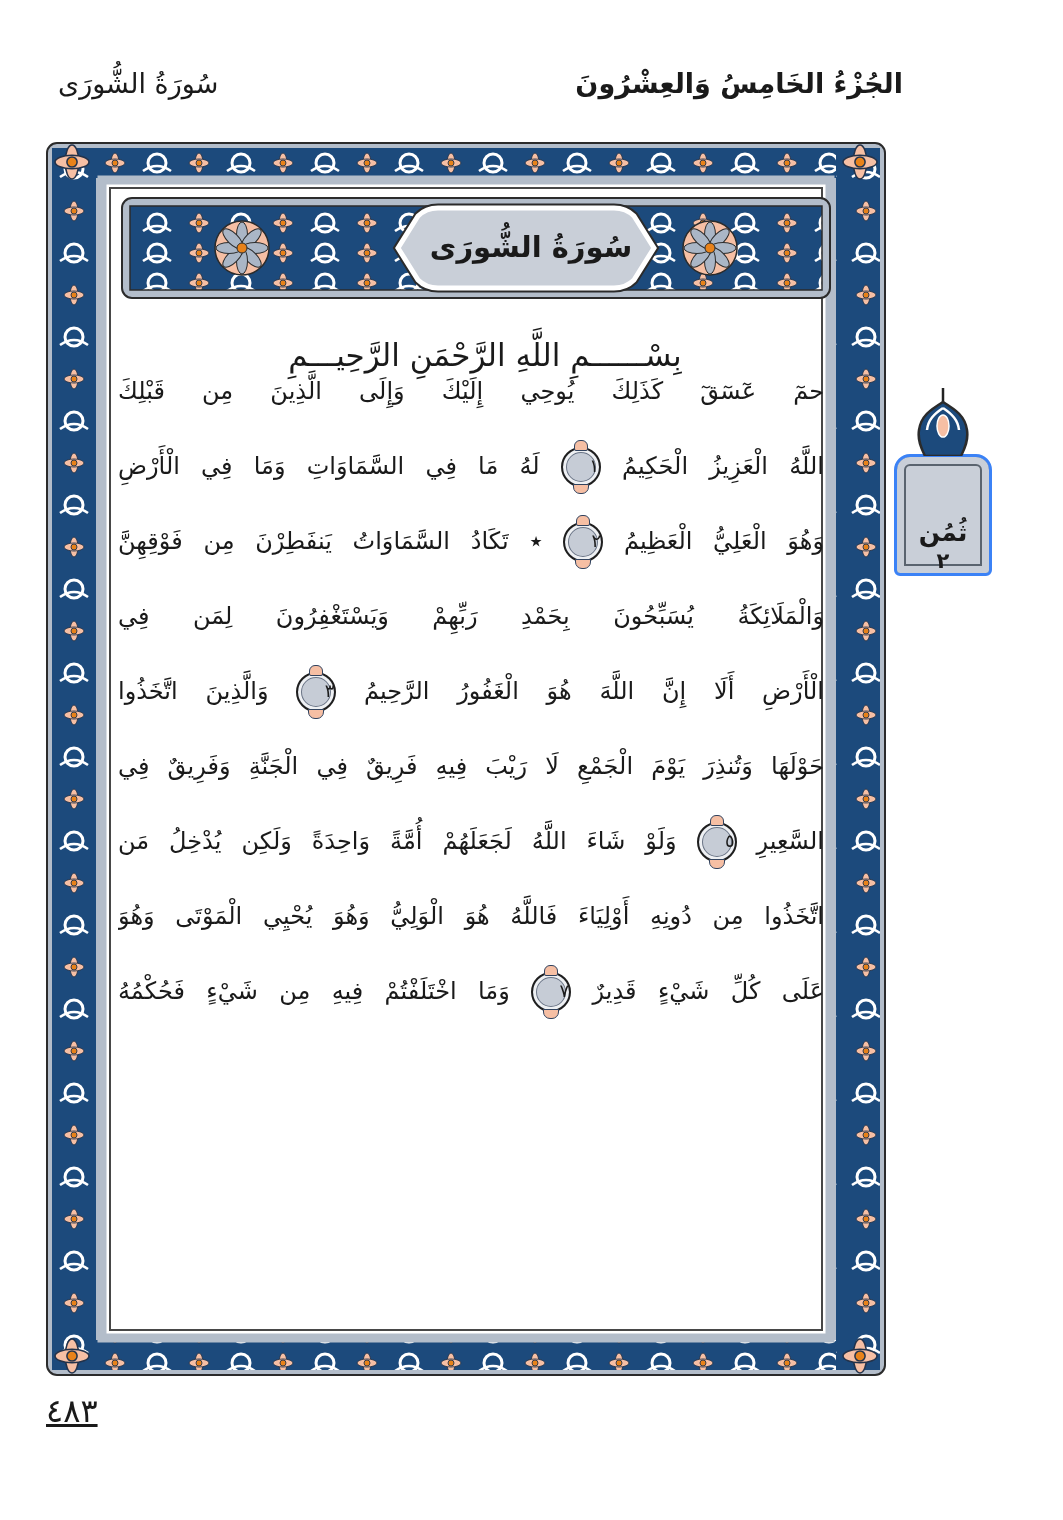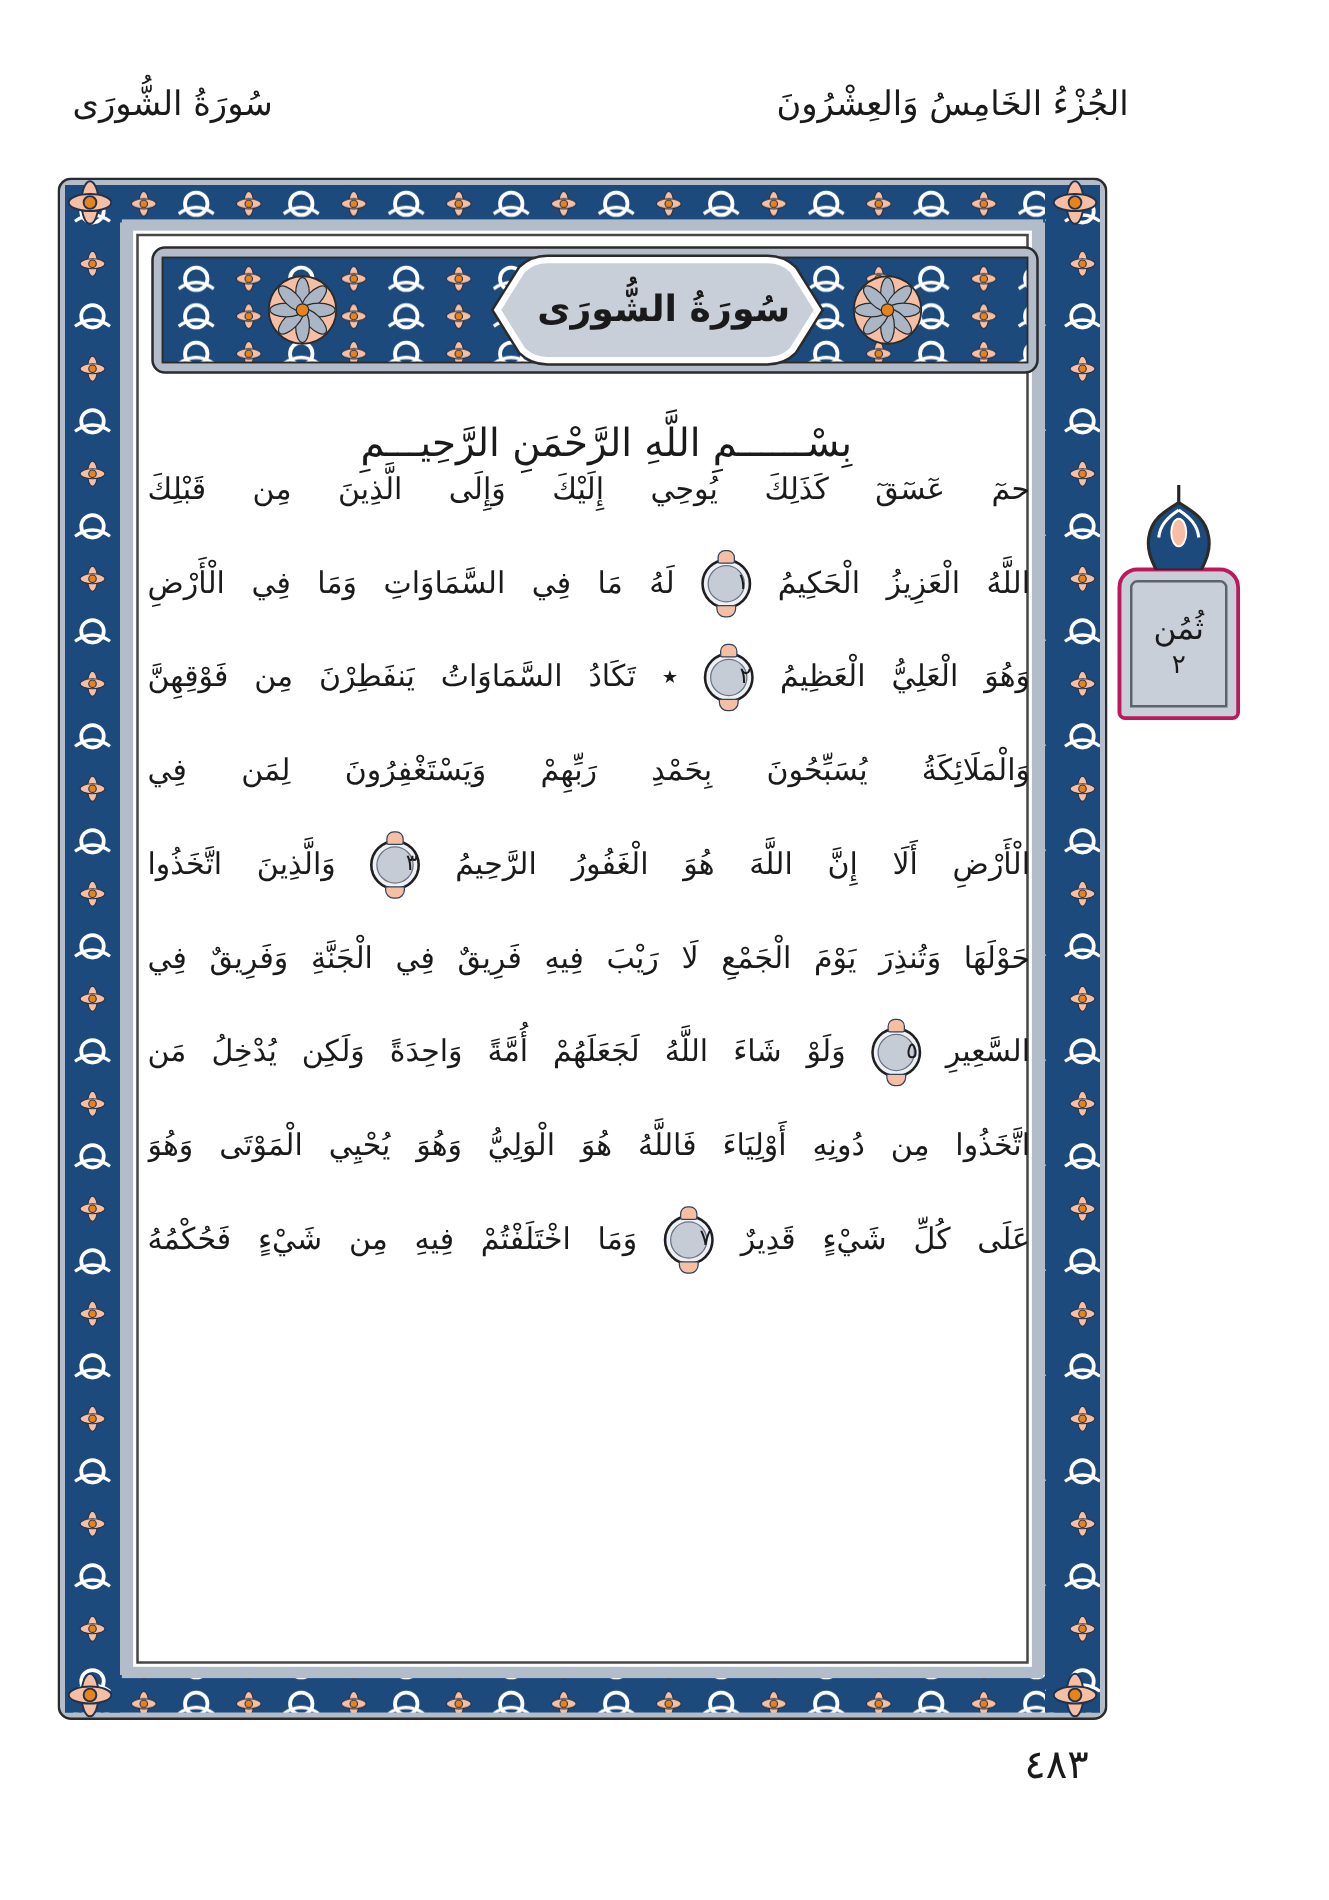--- a/index.html
+++ b/index.html
@@ -4,21 +4,21 @@
 <style>
   html,body{margin:0;padding:0;}
   body{
     width:1063px;height:1520px;position:relative;overflow:hidden;
     background:#ffffff;color:#1a1a1a;
     font-family:"DejaVu Sans",sans-serif;
   }
   
   .hdr{position:absolute;top:68px;font-size:27px;white-space:nowrap;direction:rtl;}
   .hdr-left{left:58px;}
-  .hdr-right{right:160px;}
+  .hdr-right{right:160px;font-weight:bold;}
   
   .frame{position:absolute;left:46px;top:142px;width:840px;height:1234px;}
   .frame svg{display:block;}
   
   .banner-title{
     position:absolute;left:376px;top:216px;width:310px;height:62px;
     display:flex;align-items:center;justify-content:center;
     font-size:29px;font-weight:bold;direction:rtl;white-space:nowrap;
   }
   
@@ -50,31 +50,31 @@
   }
   .vm::after{
     content:"";position:absolute;left:50%;bottom:-9px;transform:translateX(-50%);
     width:14px;height:8px;background:#f6bfa4;border:1px solid #31435f;
     border-radius:0 0 7px 7px;
   }
   
   .thumn{position:absolute;left:894px;top:388px;width:98px;}
   .thumn-plaque{
     margin-top:-6px;height:116px;background:#c9cfd8;
-    border:3px solid #be185d;border-radius:16px 16px 6px 6px;
+    border:3px solid #3b82f6;border-radius:16px 16px 6px 6px;
     box-shadow:inset 0 0 0 7px #c9cfd8, inset 0 0 0 9px #5a646f;
-    display:flex;flex-direction:column;align-items:center;justify-content:center;
-    gap:2px;direction:rtl;
+    display:flex;flex-direction:column;align-items:center;justify-content:flex-end;
+    gap:2px;direction:rtl;font-weight:bold;
   }
   .thumn-label{font-size:25px;}
   .thumn-num{font-size:21px;}
   
   .pageno{
-    position:absolute;left:31px;top:1392px;width:840px;
-    text-align:right;font-size:32px;direction:rtl;
+    position:absolute;left:46px;top:1392px;width:840px;
+    text-align:left;font-size:32px;direction:rtl;text-decoration:underline;
   }
 </style>
 </head>
 <body>
 
 <div class="hdr hdr-left">سُورَةُ الشُّورَى</div>
 <div class="hdr hdr-right">الجُزْءُ الخَامِسُ وَالعِشْرُونَ</div>
 
 <div class="frame">
 <svg width="840" height="1234" viewBox="0 0 840 1234" xmlns="http://www.w3.org/2000/svg">

